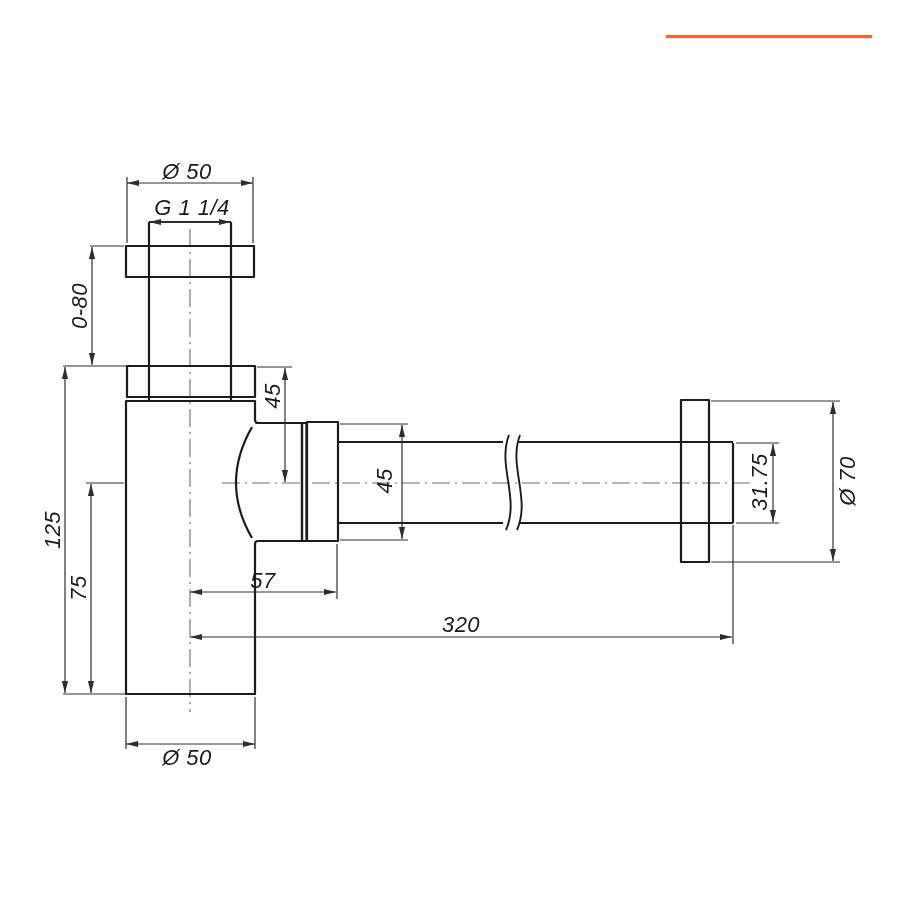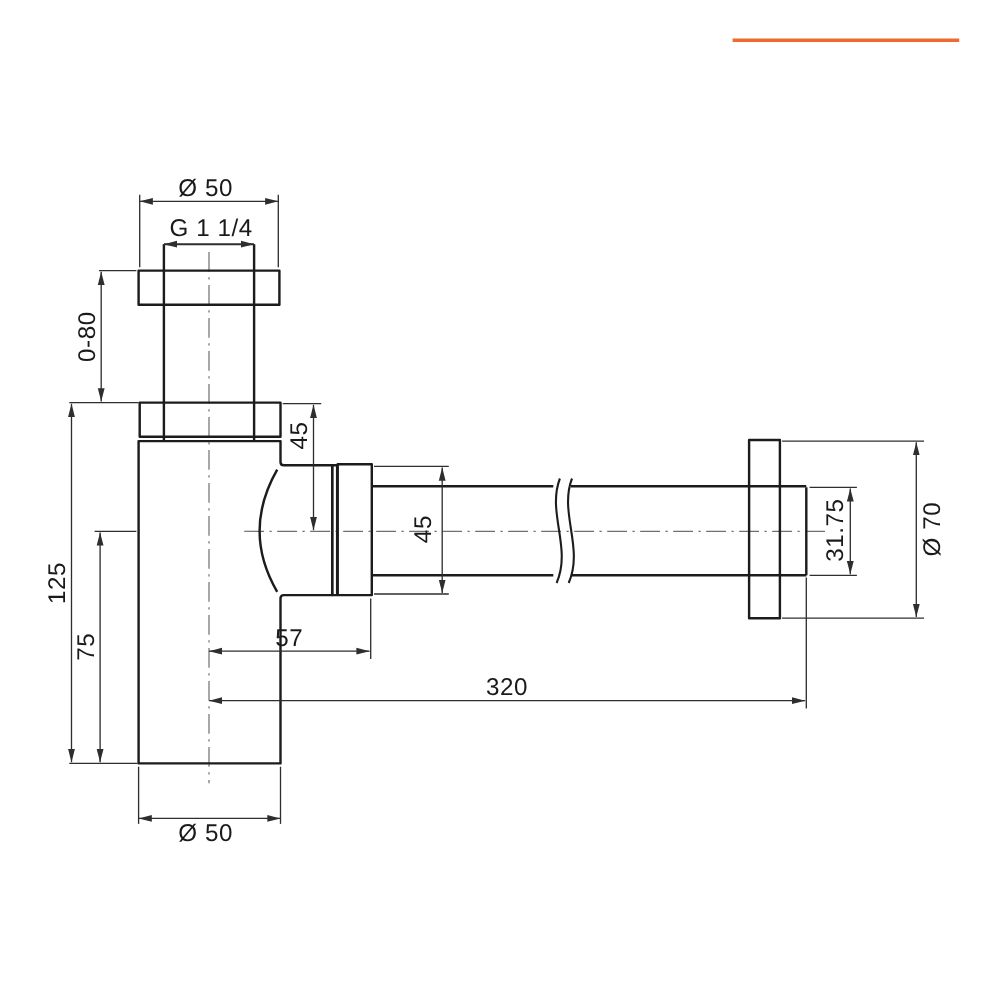--- a/index.html
+++ b/index.html
@@ -9,20 +9,21 @@
     width: 900px;
     height: 900px;
     overflow: hidden;
     font-family: "Liberation Sans", sans-serif;
   }
   .stage {
     position: relative;
     width: 900px;
     height: 900px;
     background: #ffffff;
+    font-style: italic;
   }
   svg { display: block; }
   text {
     font-family: "Liberation Sans", sans-serif;
     font-size: 22px;
     letter-spacing: 0.5px;
   }
 </style>
 </head>
 <body>

